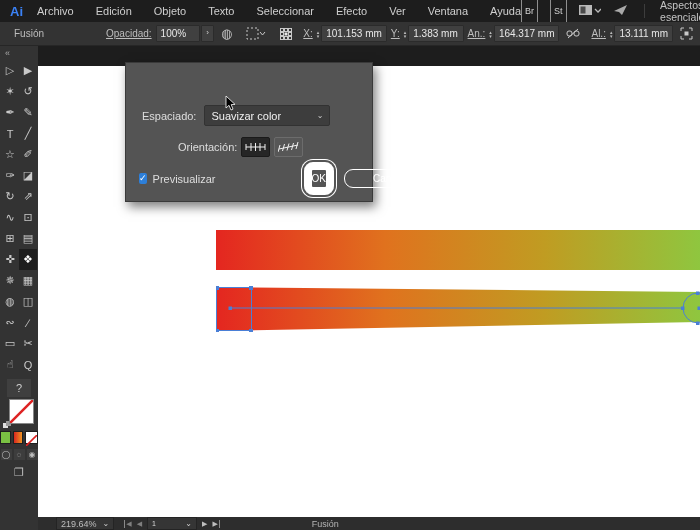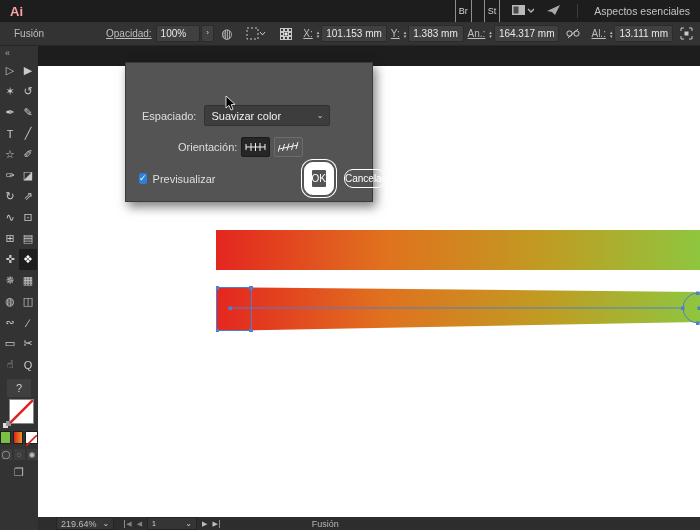--- a/index.html
+++ b/index.html
@@ -2,21 +2,21 @@
 <html><head>
 <meta charset="utf-8">
 <style>
   html,body{margin:0;padding:0;background:#1d1d1d;width:700px;height:530px;overflow:hidden;
     font-family:"Liberation Sans","DejaVu Sans",sans-serif;-webkit-font-smoothing:antialiased;}
   .app{position:relative;width:700px;height:530px;background:#1d1d1d;}
 
   
   .menubar{position:absolute;left:0;top:0;width:700px;height:22px;background:#1d1d1d;
     display:flex;align-items:center;color:#cfcfcf;font-size:11px;}
-  .ai-logo{color:#fca5a5;font-weight:bold;font-size:13px;margin:0 14px 0 10px;}
+  .ai-logo{color:#3b82f6;font-weight:bold;font-size:13px;margin:0 14px 0 10px;}
   .menu-items{display:flex;gap:22px;}
   .menu-item{cursor:default;}
   .menubar-right{margin-left:auto;display:flex;align-items:center;gap:12px;padding-right:10px;}
   .chip{border:1px solid #8f8f8f;border-radius:2px;font-size:9px;padding:8px 3px;line-height:12px;color:#d4d4d4;}
   .vsep{width:1px;height:14px;background:#3d3d3d;margin:0 4px;}
   .workspace{font-size:10.5px;color:#c4c4c4;}
 
   
   .controlbar{position:absolute;left:0;top:22px;width:700px;height:24px;background:#333333;
     display:flex;align-items:center;color:#bdbdbd;font-size:10px;border-bottom:1px solid #262626;box-sizing:border-box;}
@@ -73,21 +73,21 @@
   .row-orient{left:13px;top:74px;margin-left:39px;}
   .orient-btn{width:27px;height:18px;display:flex;align-items:center;justify-content:center;margin-left:4px;border-radius:2px;}
   .orient-btn.on{background:#262626;border:1px solid #1a1a1a;}
   .orient-btn.off{background:#575757;border:1px solid #6c6c6c;}
   .row-bottom{left:13px;top:99px;width:222px;}
   .checkbox{width:11px;height:11px;background:#2d7fd9;border-radius:2px;color:#fff;font-size:9px;
     line-height:11px;text-align:center;margin-right:6px;}
   .pill{height:17px;border-radius:9px;color:#fff;font-size:10px;display:flex;align-items:center;
     justify-content:center;background:transparent;}
   .ok-btn{width:60px;border:8px solid #ffffff;box-shadow:0 0 0 2px #545454,0 0 0 3px #ffffff;margin-left:88px;}
-  .cancel-btn{width:56px;border:1.5px solid #fff;margin-left:10px;}
+  .cancel-btn{width:56px;border:1.5px solid #fff;margin-left:10px;padding-left:28px;}
   .cursor{position:absolute;left:225px;top:96px;z-index:20;}
 
   
   .statusbar{position:absolute;left:38px;top:517px;width:662px;height:13px;background:#2d2d2d;
     display:flex;align-items:center;color:#bdbdbd;font-size:9px;z-index:2;}
   .zoom-field{margin-left:18px;display:flex;align-items:center;gap:6px;background:#353535;
     border:1px solid #242424;height:11px;padding:0 4px;}
   .nav{display:flex;align-items:center;gap:5px;margin-left:10px;font-size:7px;color:#7f7f7f;}
   .nav .active{color:#bdbdbd;}
   .page-field{display:flex;align-items:center;gap:8px;background:#353535;border:1px solid #242424;
@@ -96,20 +96,32 @@
   .bar-edge-r{border-right:1px solid #8a8a8a;padding-right:1px;}
   .status-ctx{margin-left:92px;color:#b5b5b5;}
 </style>
 </head>
 <body>
 
 <div class="app">
 
   <div class="menubar">
     <span class="ai-logo">Ai</span>
+    <div class="menu-items">
+
+    <span class="menu-item">Archivo</span>
+        <span class="menu-item">Edición</span>
+        <span class="menu-item">Objeto</span>
+        <span class="menu-item">Texto</span>
+        <span class="menu-item">Seleccionar</span>
+        <span class="menu-item">Efecto</span>
+        <span class="menu-item">Ver</span>
+        <span class="menu-item">Ventana</span>
+        <span class="menu-item">Ayuda</span>
+      </div>
     <div class="menubar-right">
       <span class="chip">Br</span>
       <span class="chip">St</span>
       <span>
         <svg width="22" height="11" viewBox="0 0 22 11">
             <rect x="0" y="0" width="13" height="10" fill="#b9b9b9"></rect>
             <rect x="1.5" y="1.5" width="5" height="7" fill="#4a4a4a"></rect>
             <path d="M16 4 l3 3 3-3" stroke="#b9b9b9" fill="none" stroke-width="1.3"></path>
           </svg>
       </span>

